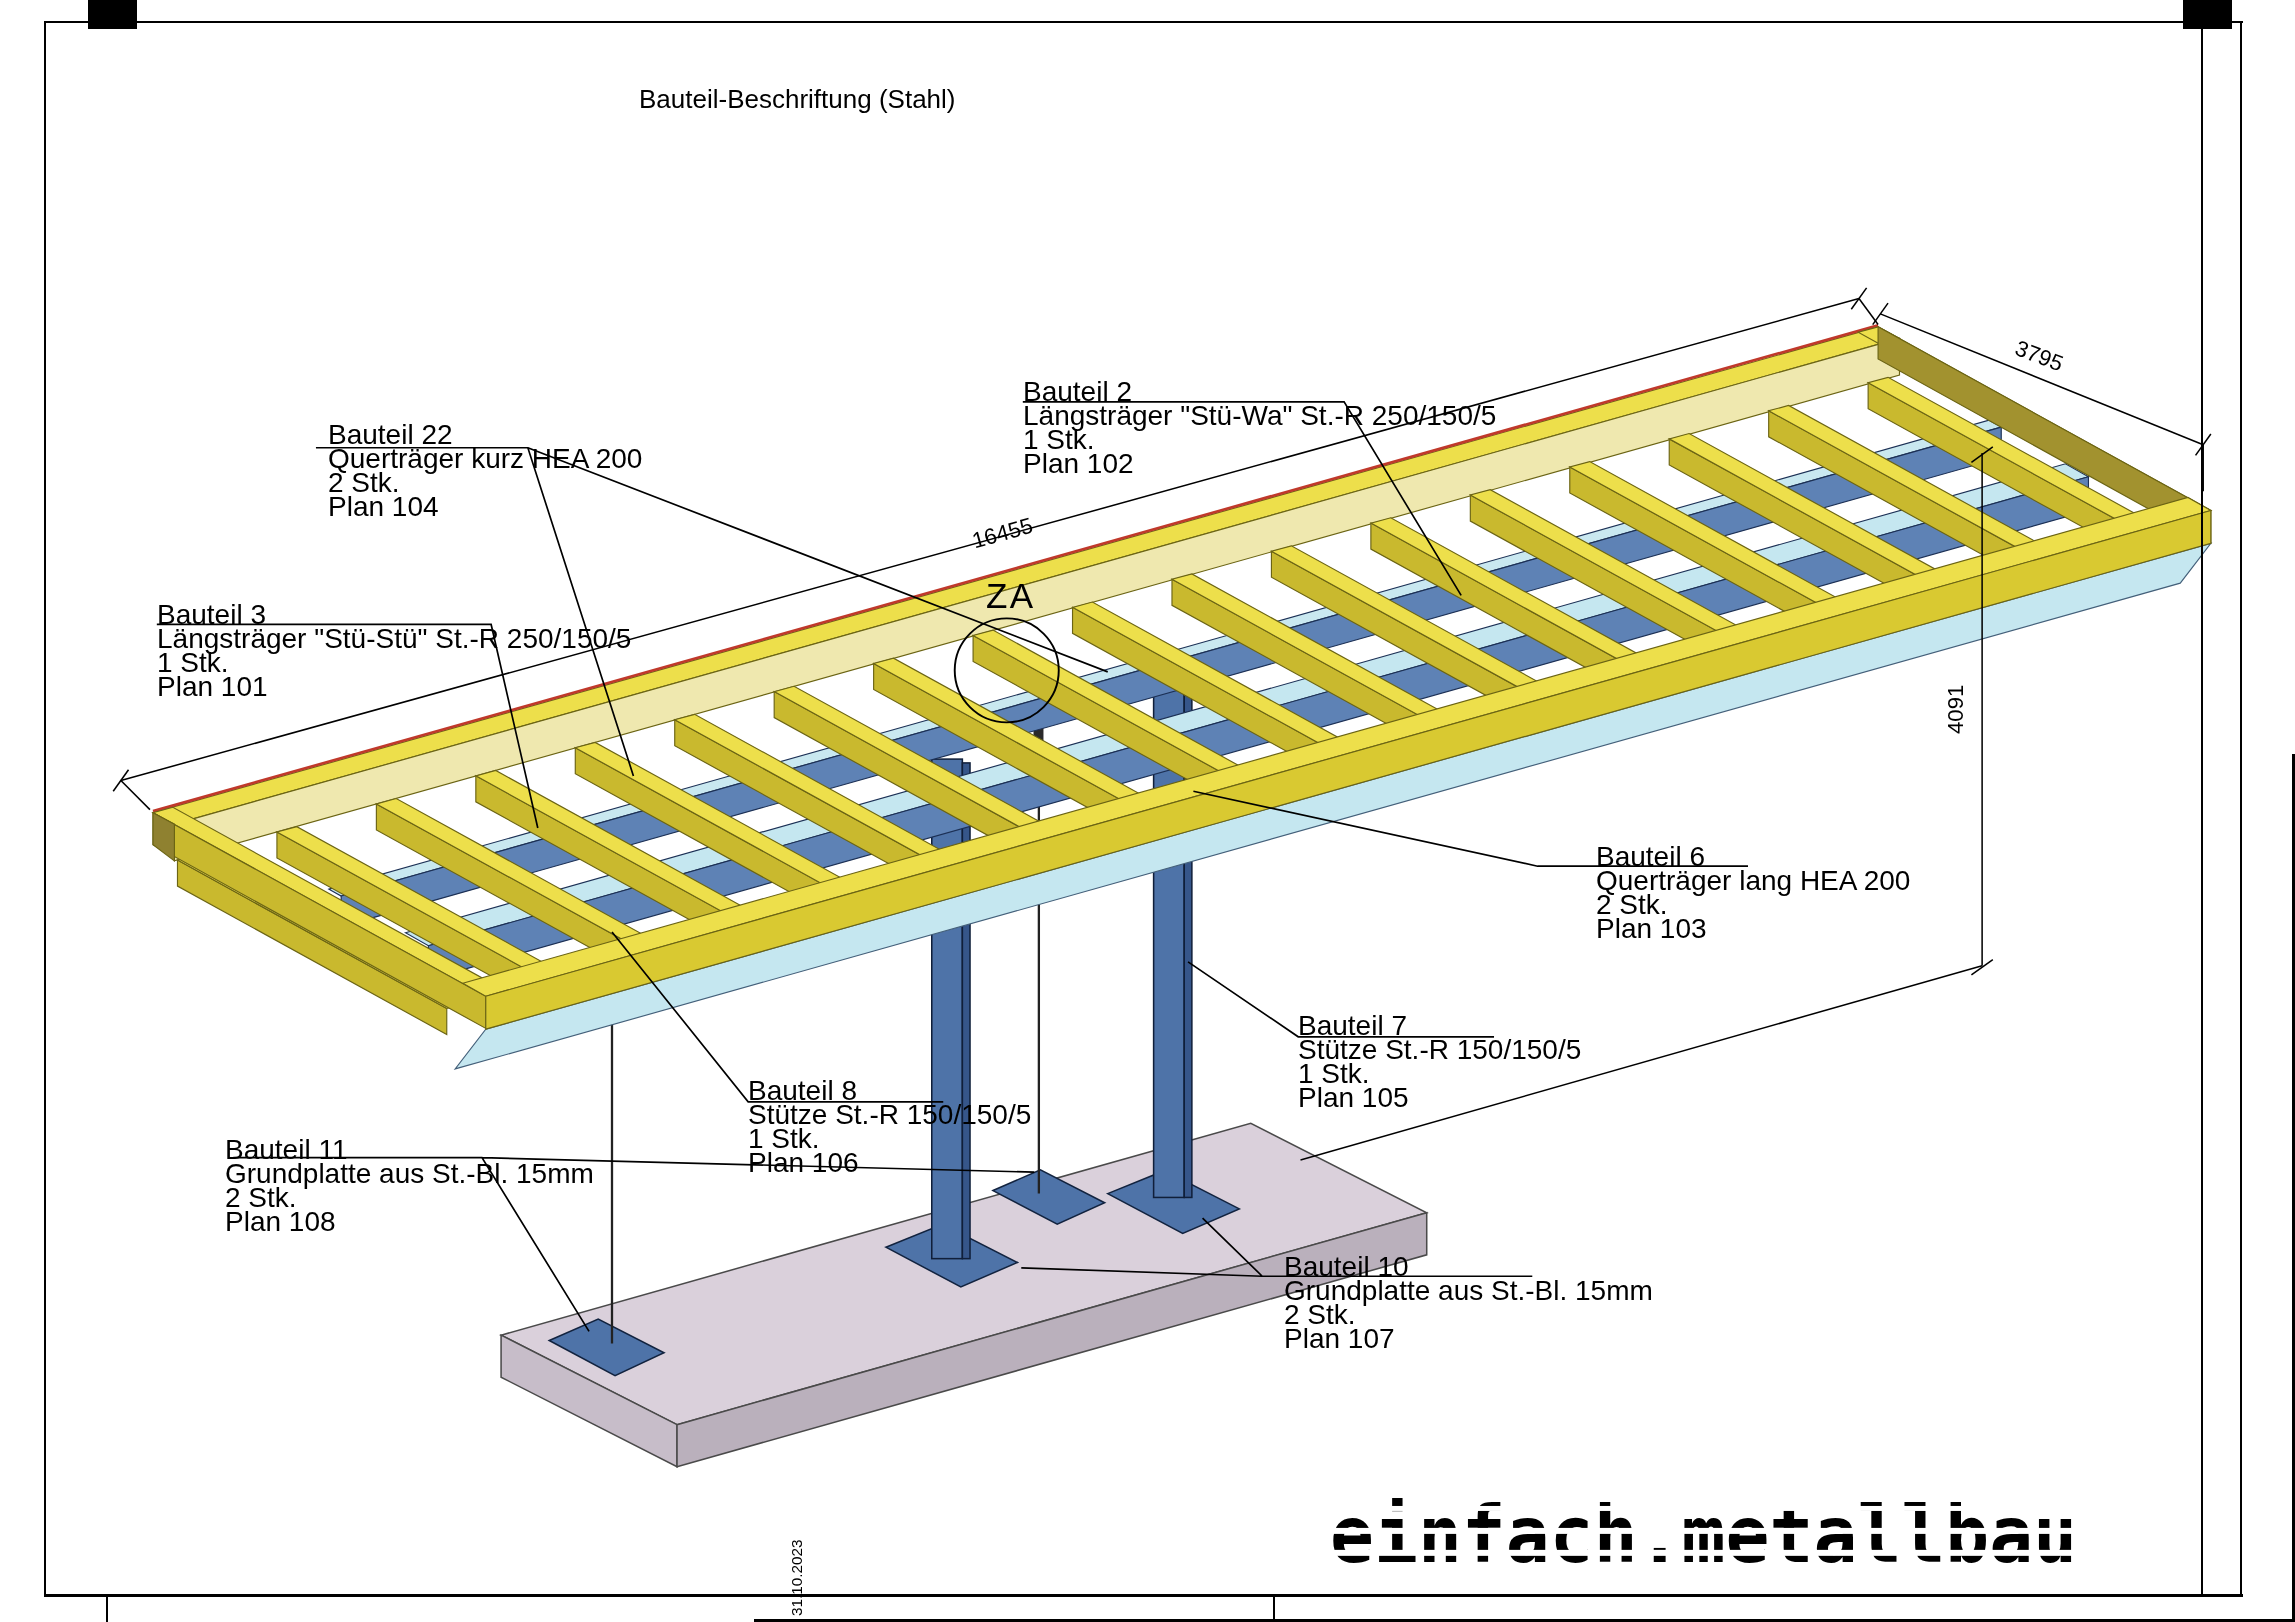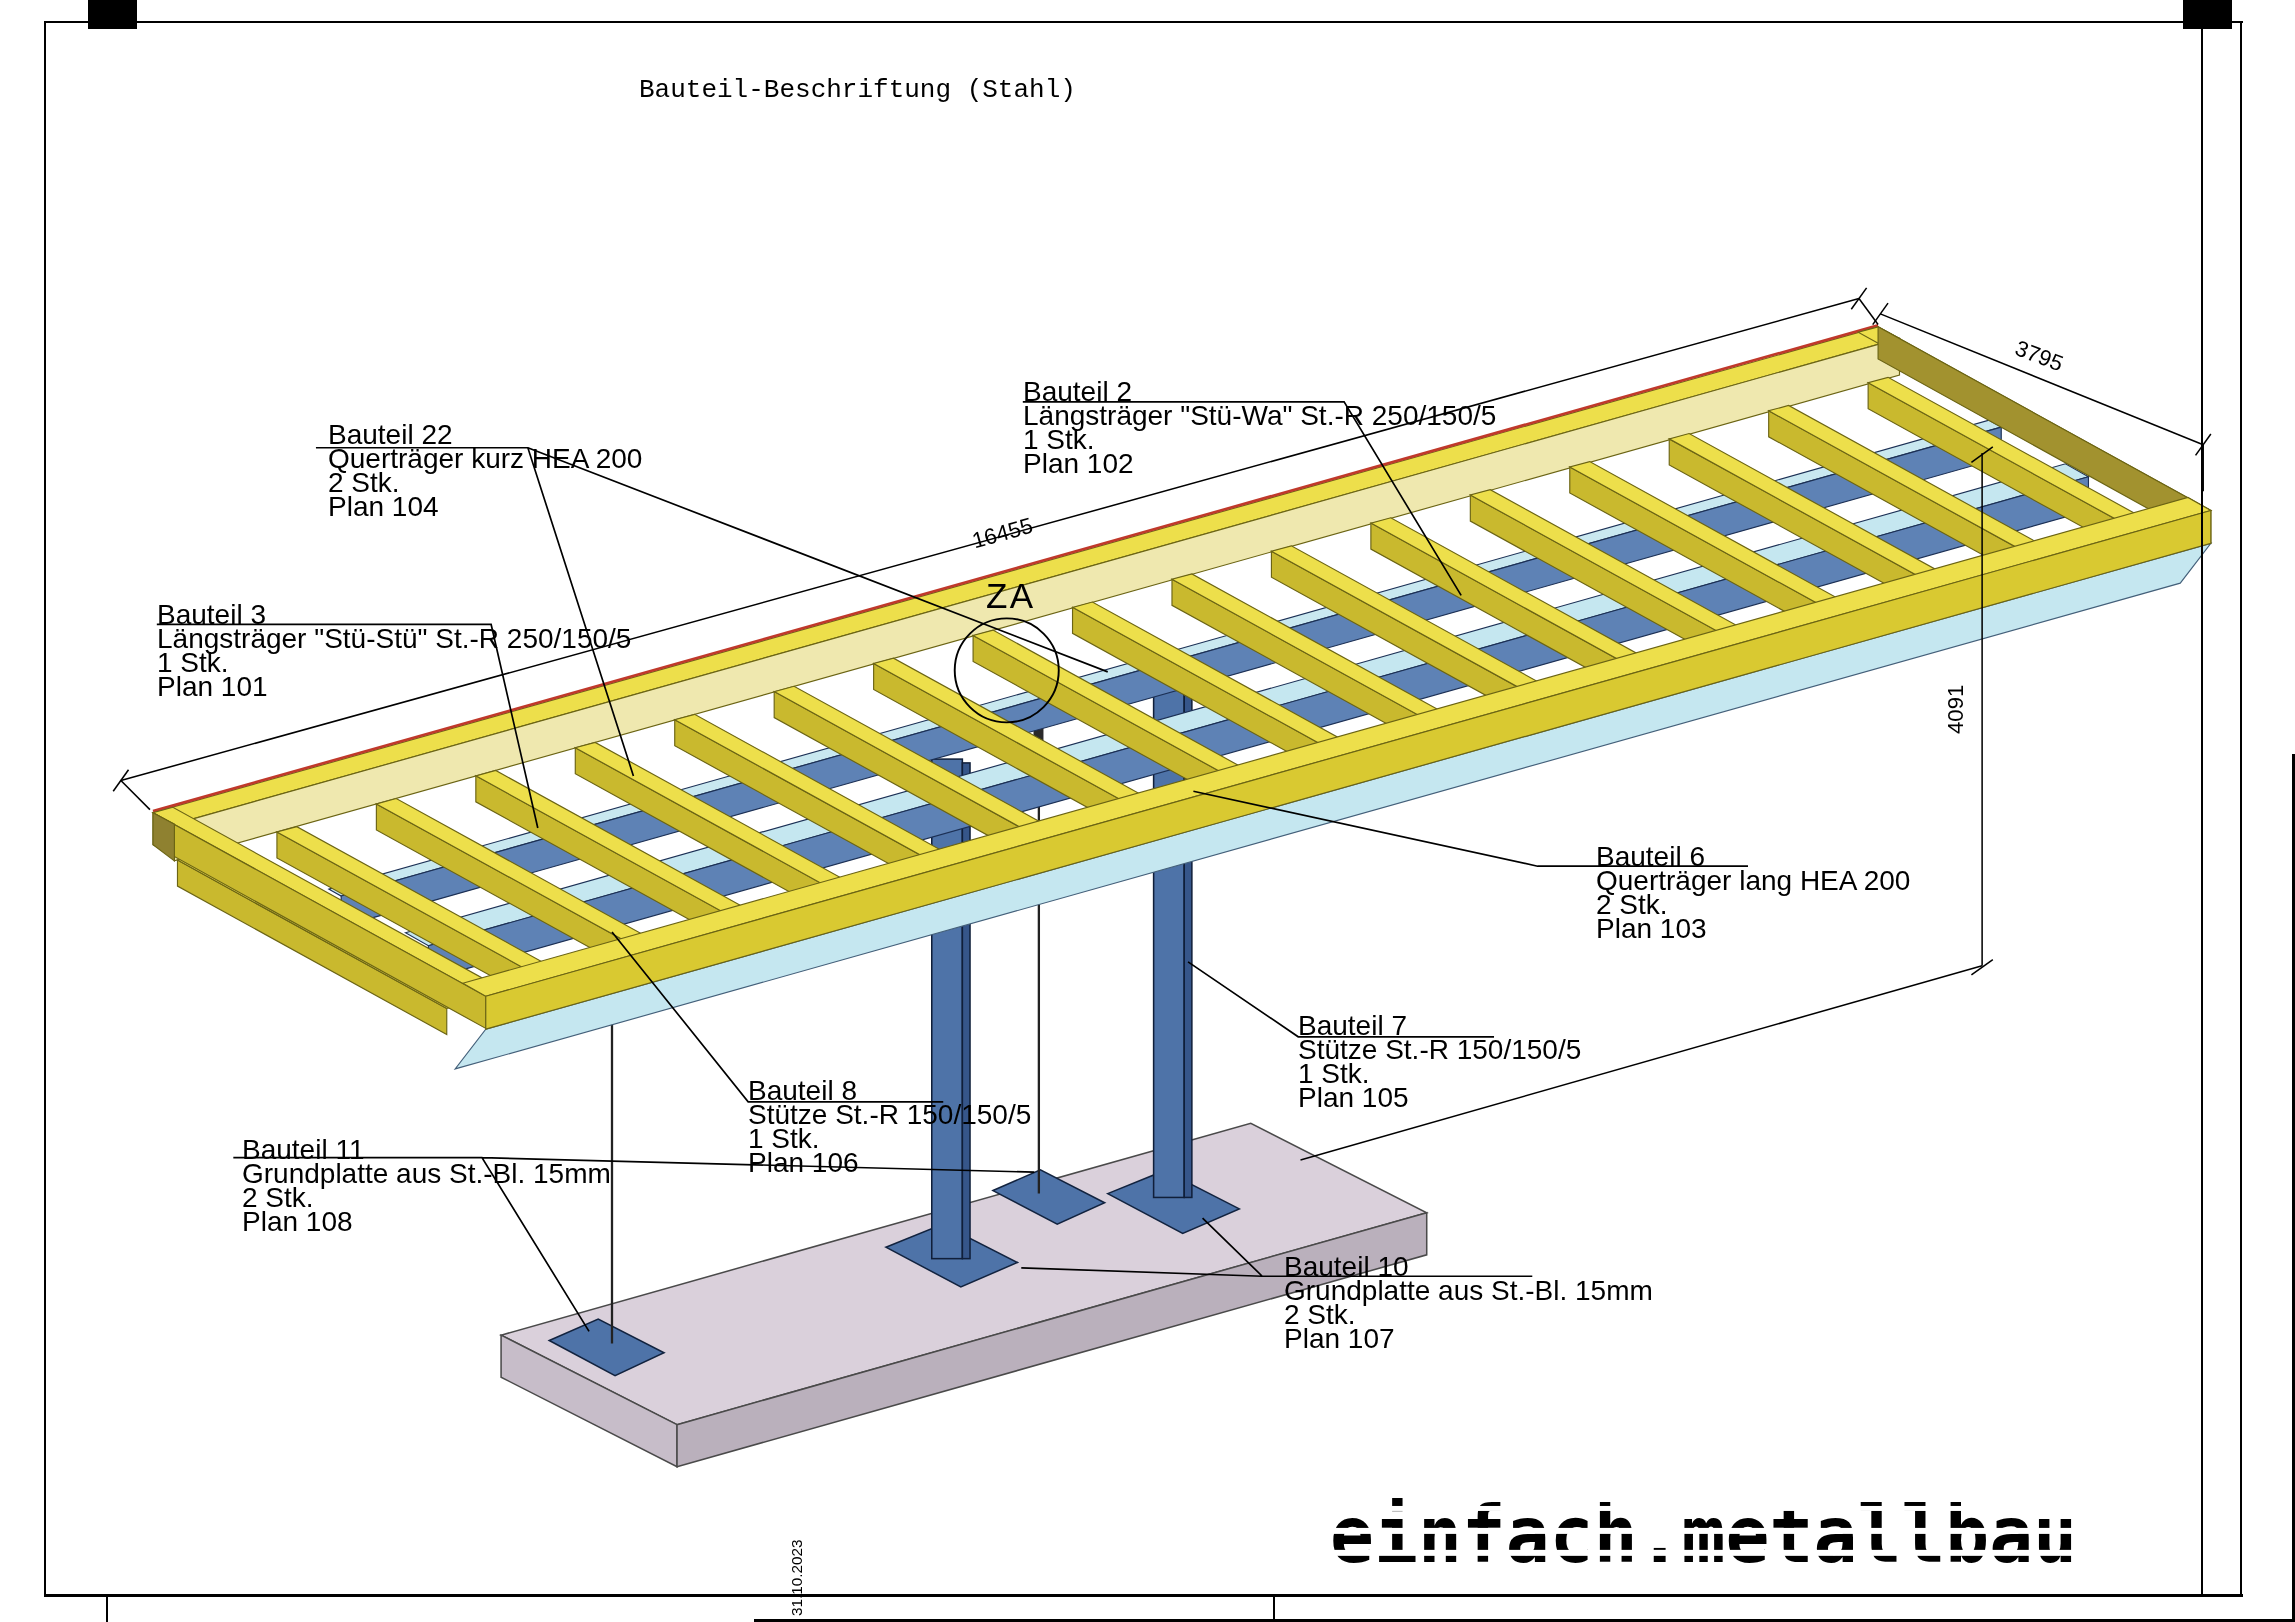--- a/index.html
+++ b/index.html
@@ -13,27 +13,27 @@
   #frame-right-inner{left:2201px;top:20.7px;width:2.3px;height:1576px;}
   #frame-right-outer{left:2240px;top:20.7px;width:2.3px;height:1576px;}
   #sheet-edge-right {left:2292px;top:754px;width:3.8px;height:869px;}
   #sheet-edge-bottom{left:754px;top:1619px;width:1542px;height:3.8px;}
   .corner-mark{position:absolute;background:#000;}
   #mark-tl{left:88px;top:0;width:49px;height:29px;}
   #mark-tr{left:2183px;top:0;width:49px;height:29px;}
   .fold-tick{position:absolute;background:#000;width:2.3px;height:27.5px;top:1595px;}
   #tick-left{left:106px;} #tick-mid{left:1273px;}
   
-  #page-title{position:absolute;left:639px;top:75px;font-size:26px;white-space:nowrap;font-family:Liberation Mono, monospace;}
+  #page-title{position:absolute;left:639px;top:84px;font-size:26px;white-space:nowrap;}
   .lbl{position:absolute;font-size:28px;line-height:24px;white-space:nowrap;}
   .lbl span{display:block;}
   .lbl-0{left:1023px;top:380px;}  .lbl-1{left:328px;top:423px;}
   .lbl-2{left:157px;top:603px;}   .lbl-3{left:1596px;top:845px;}
   .lbl-4{left:1298px;top:1014px;} .lbl-5{left:748px;top:1079px;}
-  .lbl-6{left:242px;top:1138px;}  .lbl-7{left:1284px;top:1255px;}
+  .lbl-6{left:225px;top:1138px;}  .lbl-7{left:1284px;top:1255px;}
   #za-marker{position:absolute;left:986px;top:576px;font-size:35px;letter-spacing:2.3px;}
   #logo{position:absolute;left:1330px;top:1489px;font-family:"DejaVu Sans Mono",monospace;
         font-weight:bold;font-size:73px;letter-spacing:0;white-space:nowrap;
         background:repeating-linear-gradient(180deg,#000 0 15.3px,rgba(0,0,0,0) 15.3px 20.7px);
         -webkit-background-clip:text;background-clip:text;color:transparent;
         transform:scaleY(1.08);transform-origin:top left;}
   #doc-date{position:absolute;left:788px;top:1616px;font-size:15.3px;white-space:nowrap;
         transform-origin:0 0;transform:rotate(-90deg);}
   #drawing{position:absolute;left:0;top:0;width:2295px;height:1623px;}
 </style>

